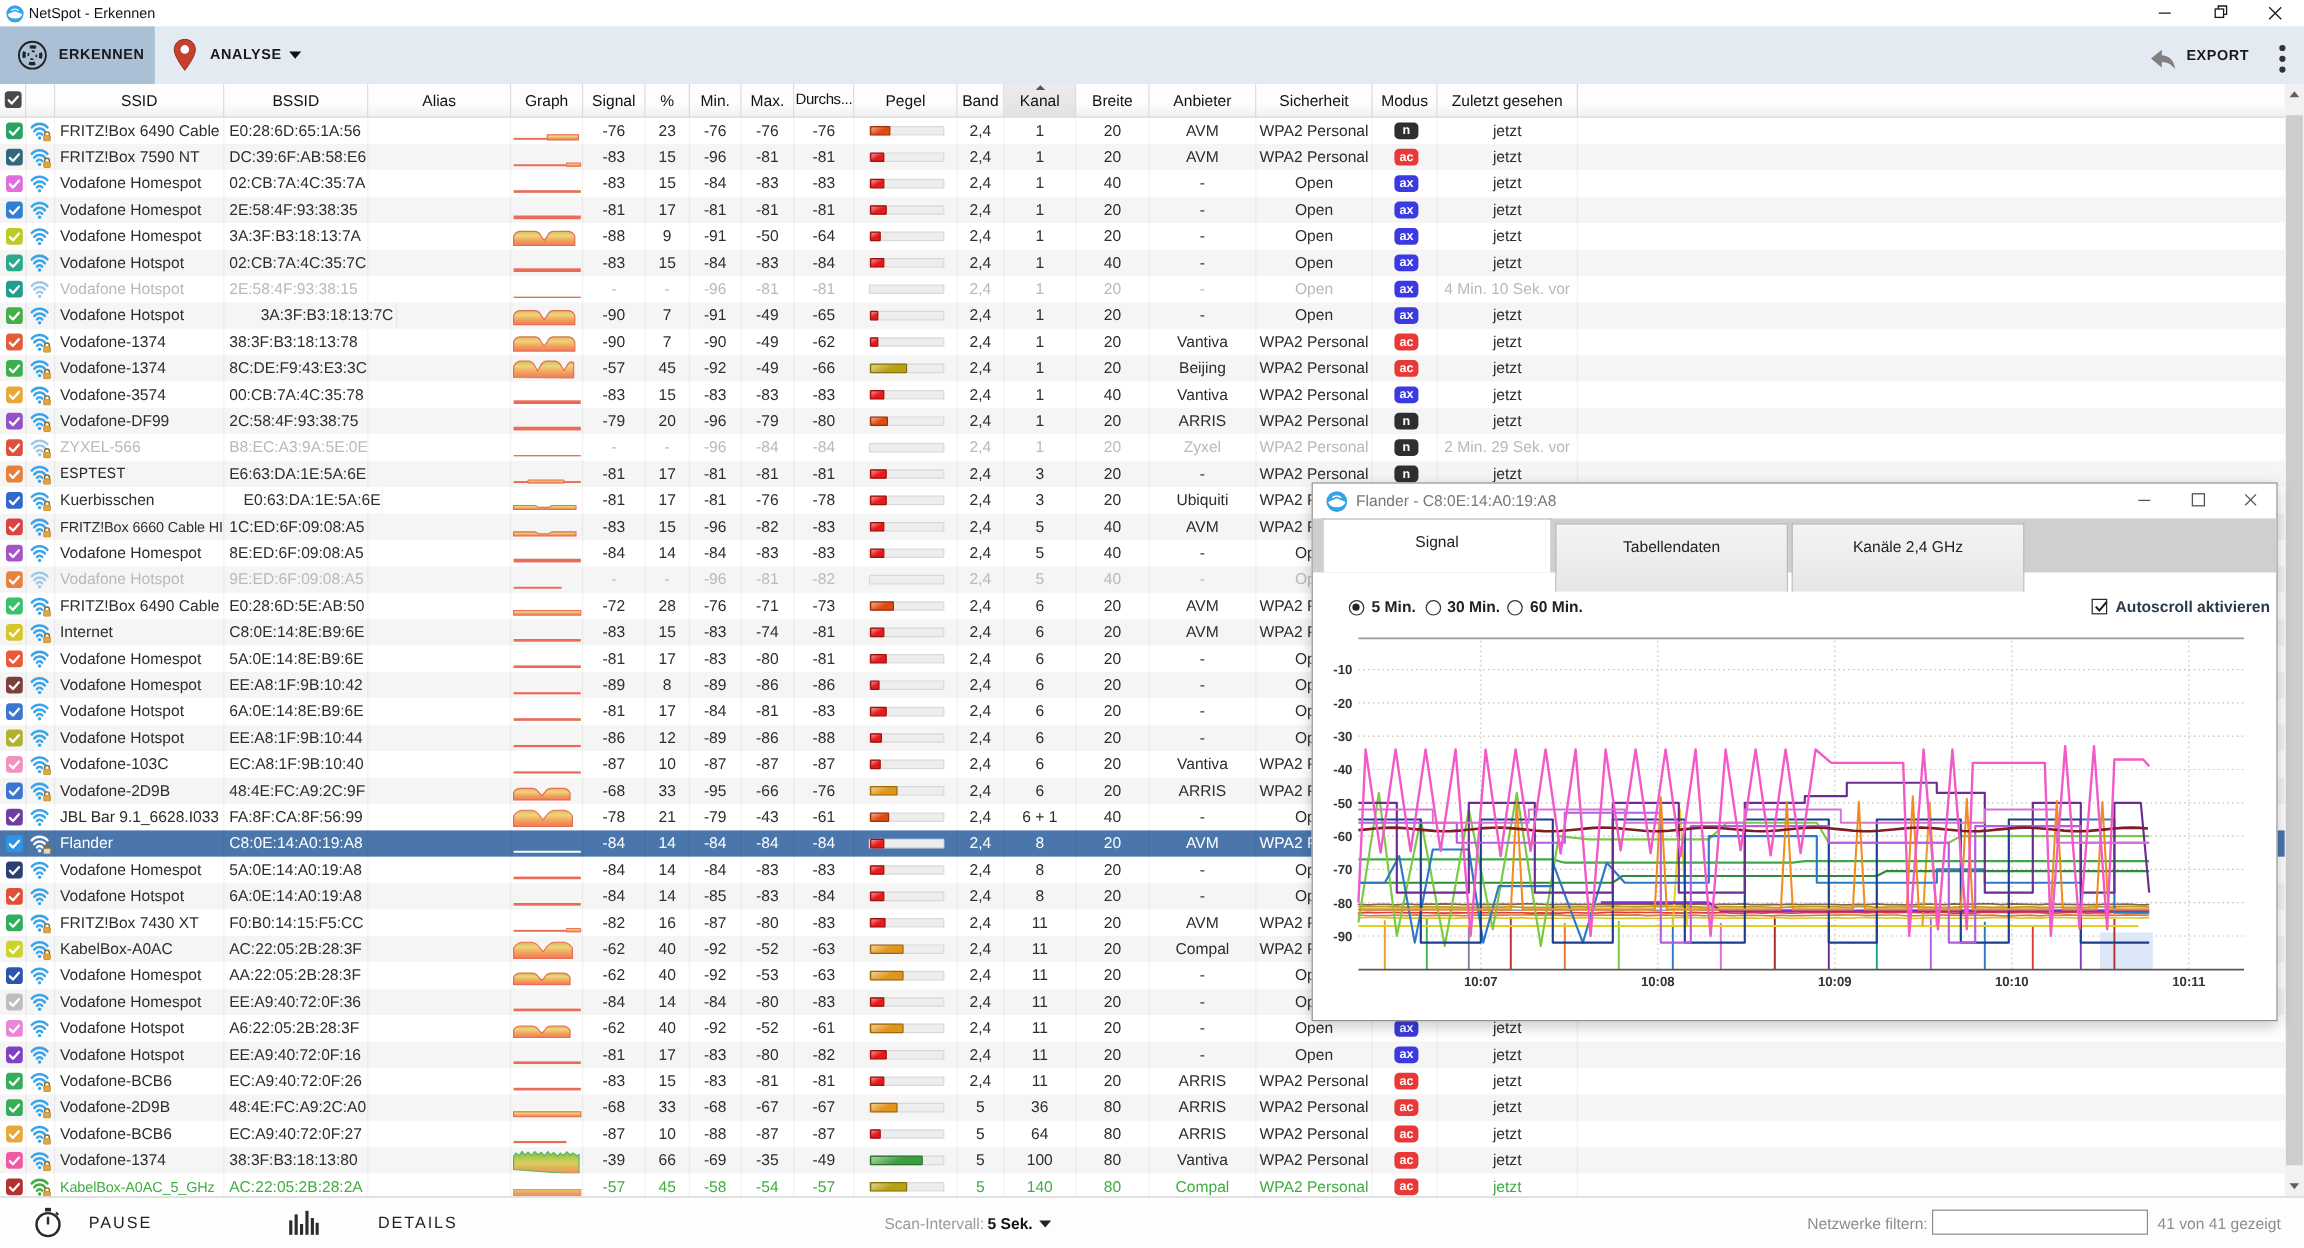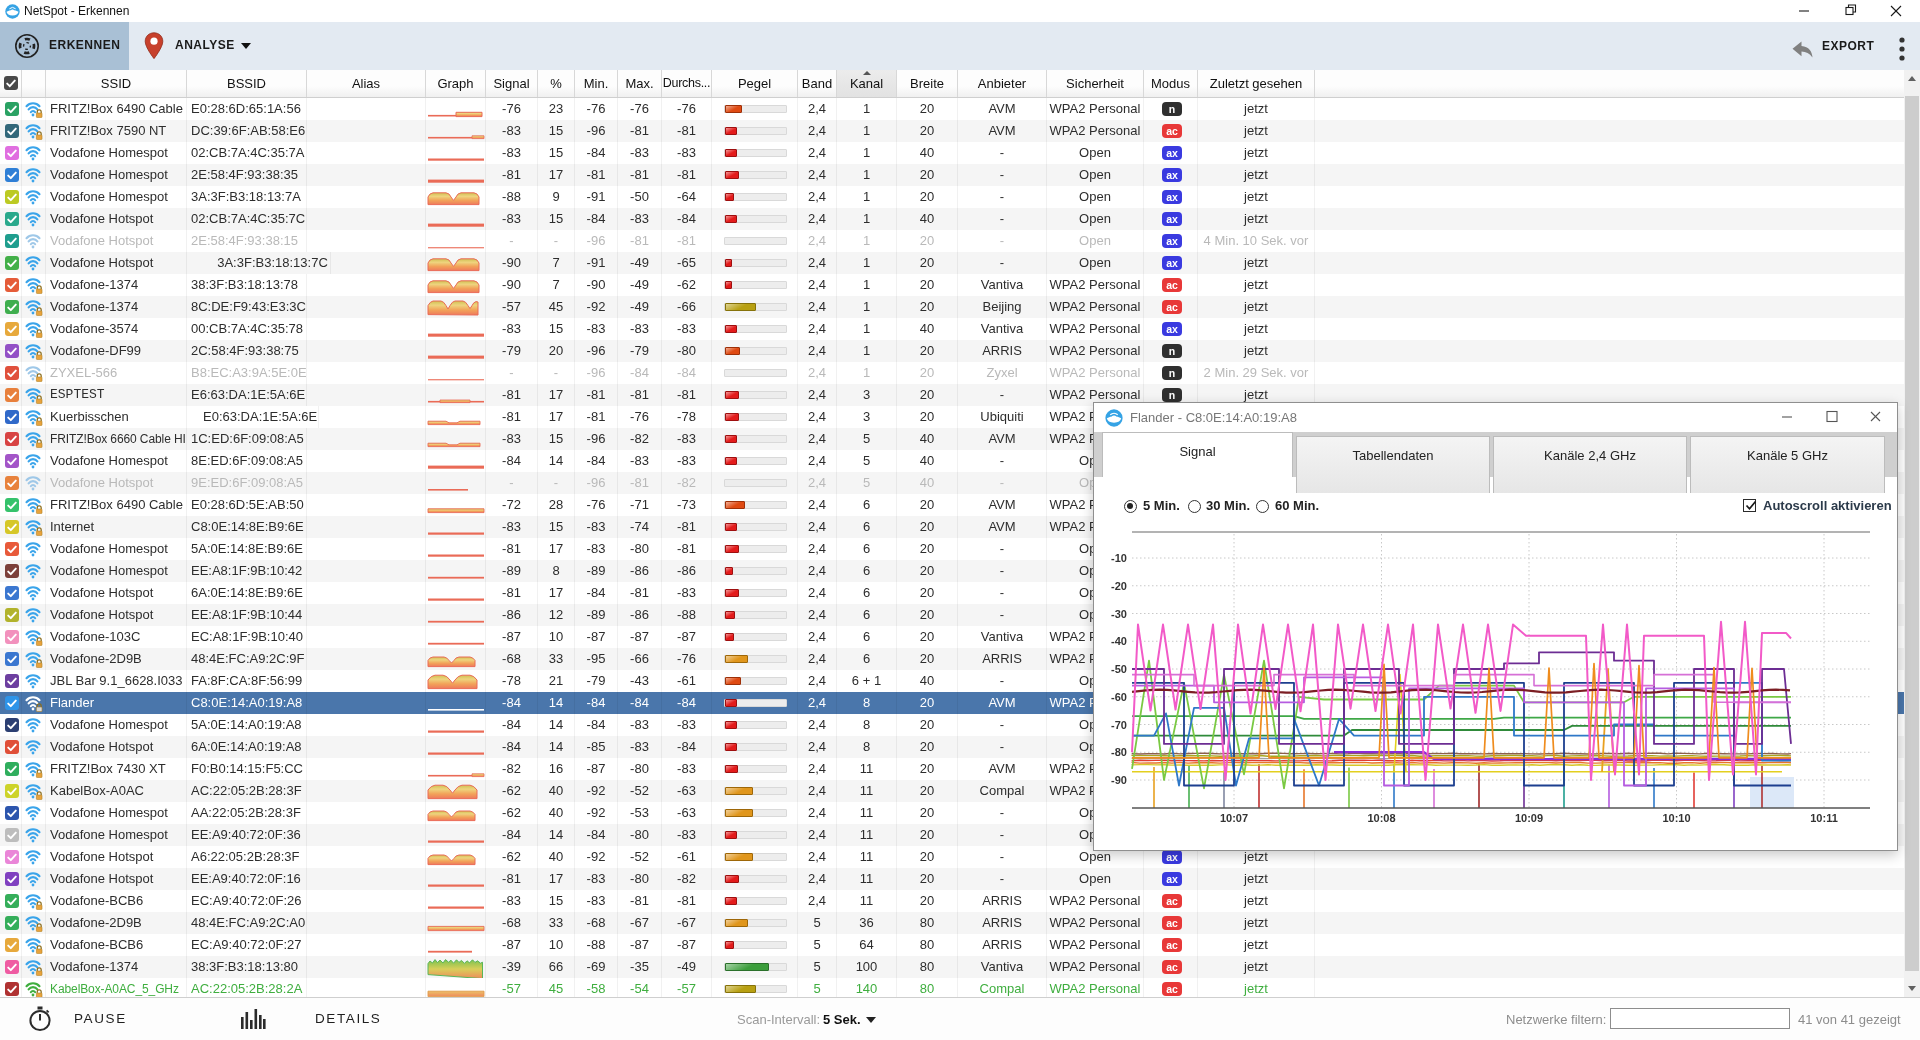--- a/index.html
+++ b/index.html
@@ -1941,21 +1941,20 @@
    <line x1="10" y1="14" x2="20" y2="14"></line>
    <rect x="55" y="8.5" width="10" height="10"></rect>
    <line x1="99" y1="9" x2="108" y2="18"></line>
         <line x1="108" y1="9" x2="99" y2="18"></line>
   </g>
     </svg>
  <div id="ptabs">
   <div class="tab on" style="left:8px;width:191px">Signal</div>
       <div class="tab" style="left:202px;width:194px">Tabellendaten</div>
       <div class="tab" style="left:399px;width:194px">Kanäle 2,4 GHz</div>
-      <div class="tab" style="left:596px;width:195px">Kanäle 5 GHz</div>
  </div>
  <div class="radio" style="left:30px">
       <div style="position:absolute;left:2.2px;top:2.2px;width:6px;height:6px;border-radius:50%;background:#222"></div>
     </div>
  <div class="rlab" style="left:49px">5 Min.</div>
  <div class="radio" style="left:94px"></div>
  <div class="rlab" style="left:112px">30 Min.</div>
  <div class="radio" style="left:162px"></div>
  <div class="rlab" style="left:181px">60 Min.</div>
  <div class="abs" style="left:649px;top:96px;width:13px;height:13px;border:1.7px solid #2b2b2b;background:#fff"></div>

